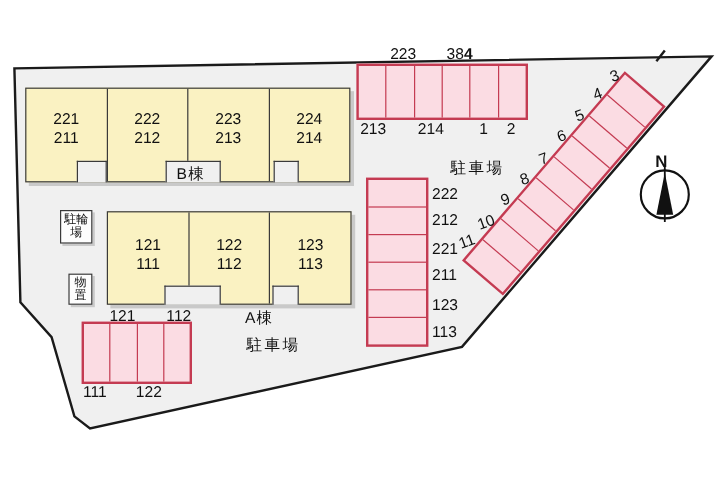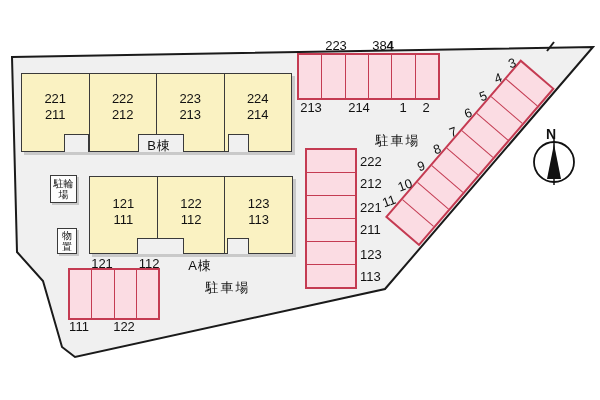--- a/index.html
+++ b/index.html
@@ -96,21 +96,21 @@
       <span>122</span>
       <span>112</span>
     </div>
     <div class="unit unit-pad-a">
       <span>123</span>
       <span>113</span>
     </div>
     <div class="notch" style="left:47px;width:47px;height:16px;"></div>
     <div class="notch" style="left:137px;width:22px;height:16px;"></div>
   </div>
-  <span class="lbl bldg-label" style="left:200px;top:265px;">A棟</span>
+  <span class="lbl bldg-label" style="left:216px;top:265px;">A棟</span>
 
   <div class="facility" style="left:50px;top:175px;width:27px;height:28px;font-size:10px;">
     <span>駐輪</span>
     <span>場</span>
   </div>
 
   <div class="facility" style="left:57px;top:228px;width:20px;height:26px;font-size:10px;">
     <span>物</span>
     <span>置</span>
   </div>

